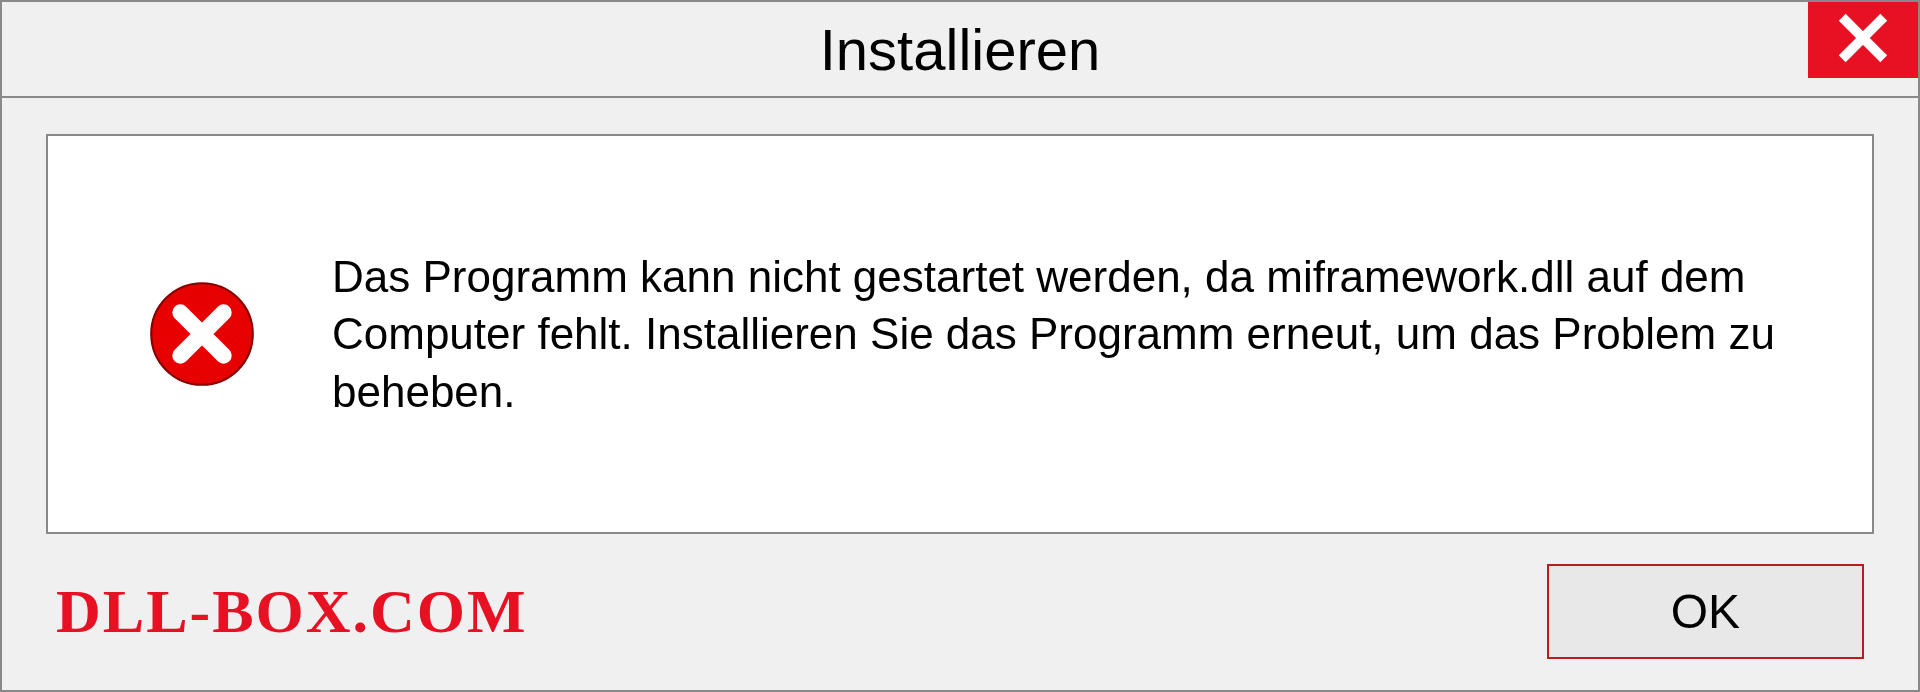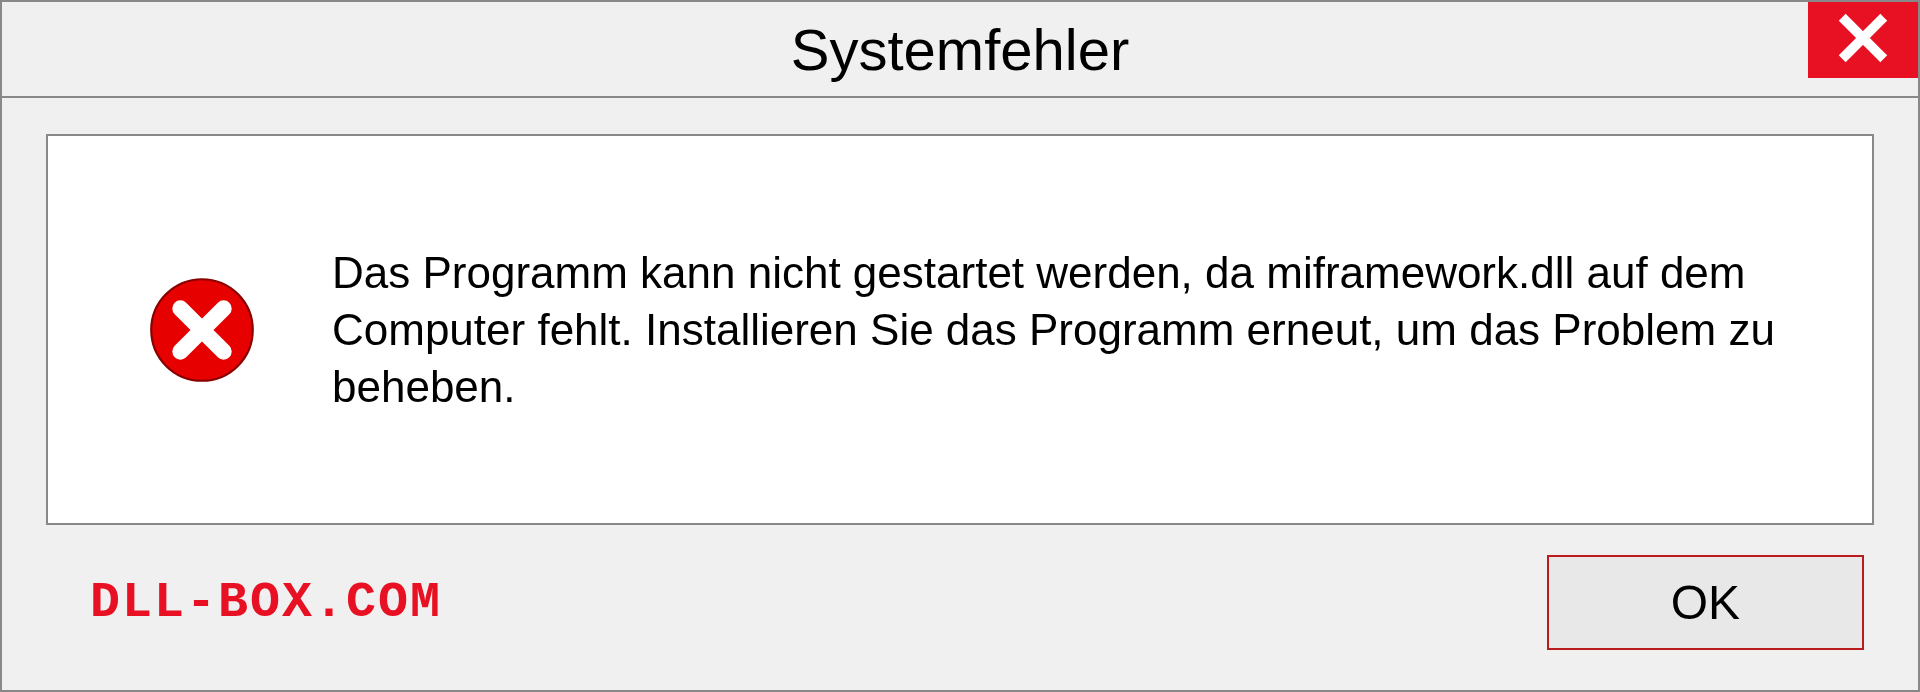--- a/index.html
+++ b/index.html
@@ -56,21 +56,21 @@
     }
 
     .close-btn svg {
       width: 52px;
       height: 52px;
     }
 
     .content-area {
       flex: 1;
       background: #f0f0f0;
-      padding: 36px 44px 36px 44px;
+      padding: 36px 44px 27px 44px;
       display: flex;
       flex-direction: column;
     }
 
     .message-panel {
       background: #ffffff;
       border: 2px solid #888888;
       flex: 1;
       display: flex;
       align-items: center;
@@ -99,46 +99,45 @@
 
     .footer {
       display: flex;
       align-items: center;
       justify-content: space-between;
       padding: 30px 10px 4px 10px;
       gap: 40px;
     }
 
     .watermark {
-      font-size: 50px;
+      font-size: 62px;
       font-weight: 900;
       color: #e81123;
       letter-spacing: 2px;
-      font-family: Liberation Mono, monospace;
+      font-family: Liberation Serif, serif;
       font-stretch: condensed;
-      margin-left: 34px;
     }
 
     .ok-btn {
       background: #e8e8e8;
       border: 2px solid #b91c1c;
       font-size: 48px;
       padding: 18px 122px;
       cursor: pointer;
       color: #000000;
       font-family: inherit;
     }
   </style>
 </head>
 <body>
 
 <div class="dialog">
 
   <div class="titlebar">
-    <div class="title">Systemfehler</div>
+    <div class="title">Installieren</div>
     <div class="close-btn">
       <span>
         <svg viewBox="0 0 24 24">
           <path d="M4 4 L20 20 M20 4 L4 20" stroke="#ffffff" stroke-width="4.5" stroke-linecap="square" fill="none"></path>
         </svg>
       </span>
     </div>
   </div>
 
   <div class="content-area">

